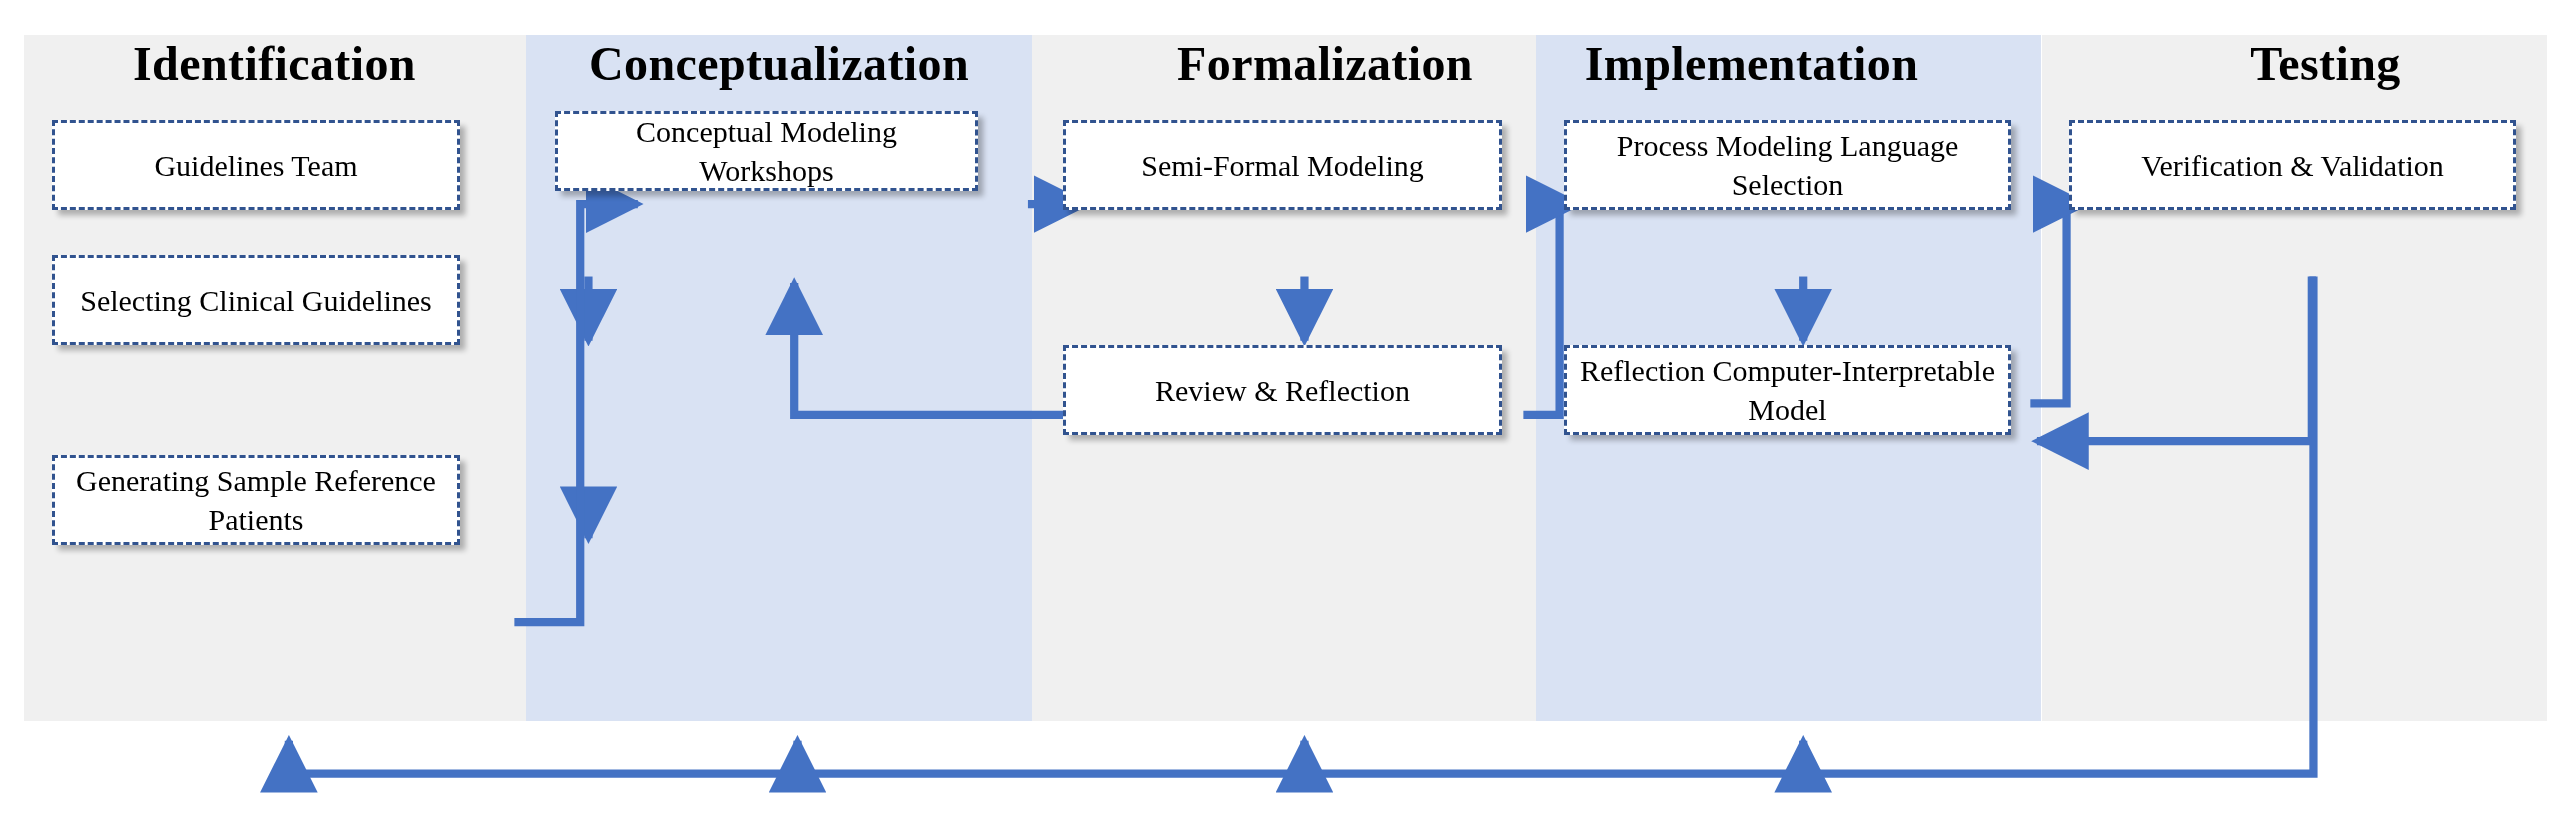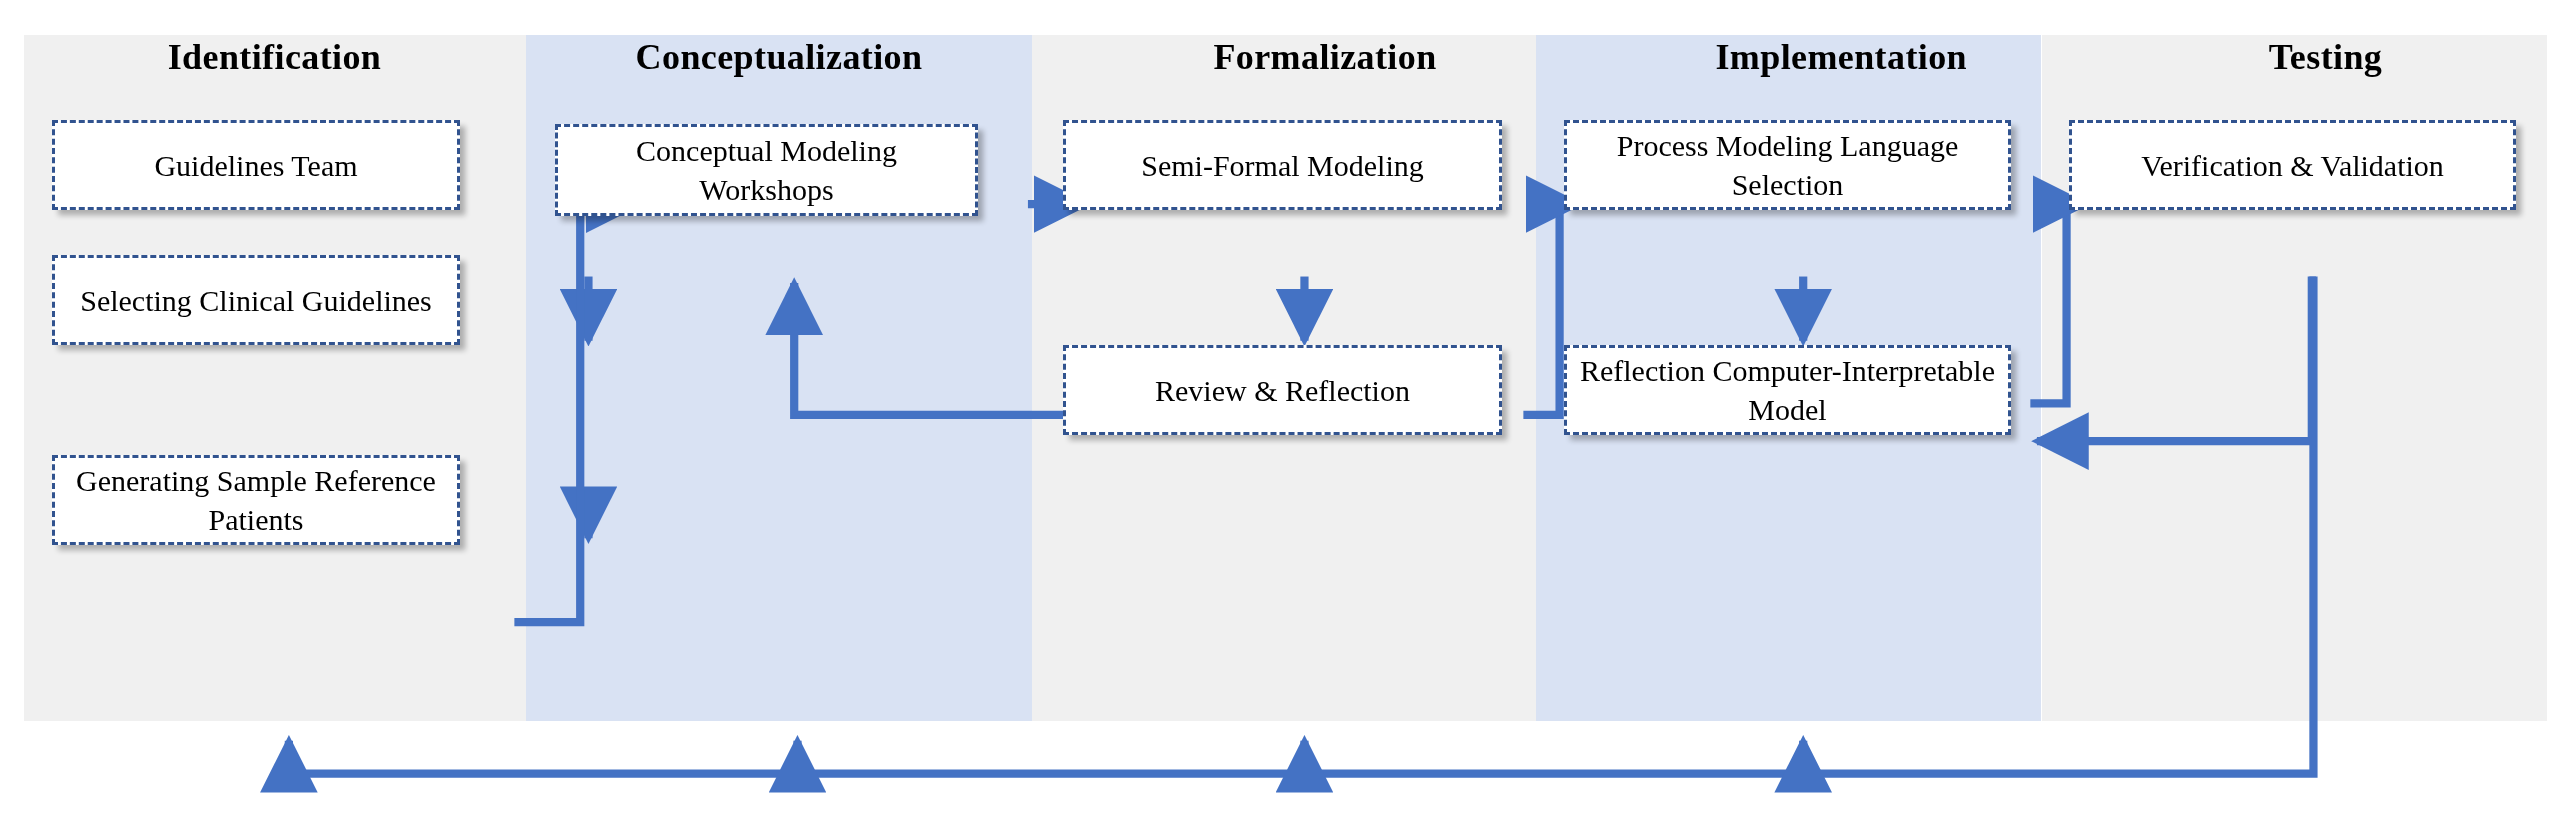--- a/index.html
+++ b/index.html
@@ -20,21 +20,21 @@
     top: 35px;
     height: 686px;
   }
   .band-gray  { background: #f0f0f0; }
   .band-blue  { background: #d9e2f3; }
 
   .phase-title {
     position: absolute;
     top: 38px;
     text-align: center;
-    font-size: 36px;
+    font-size: 48px;
     font-weight: bold;
     color: #000000;
     letter-spacing: 0.4px;
     line-height: 1.1;
     white-space: nowrap;
   }
 
   .node {
     position: absolute;
     box-sizing: border-box;
@@ -67,21 +67,21 @@
 
   <div class="phase-band band-gray" style="left:23.5px;  width:502px;"></div>
   <div class="phase-band band-blue" style="left:526px; width:506px;"></div>
   <div class="phase-band band-gray" style="left:1032px;width:504px;"></div>
   <div class="phase-band band-blue" style="left:1536px;width:505px;"></div>
   <div class="phase-band band-gray" style="left:2042px;width:505px;"></div>
 
   <div class="phase-title" style="left:23.5px;  width:502px;">Identification</div>
   <div class="phase-title" style="left:526px; width:506px;">Conceptualization</div>
   <div class="phase-title" style="left:1032px;width:504px;margin-left:41px;">Formalization</div>
-  <div class="phase-title" style="left:1536px;width:431px;text-align:right;">Implementation</div>
+  <div class="phase-title" style="left:1536px;width:431px;">Implementation</div>
   <div class="phase-title" style="left:2042px;width:505px;padding-left:31px;">Testing</div>
 
   <svg class="wires" viewBox="0 0 1550 500">
     <defs>
       <marker id="ah" viewBox="0 0 10 10" refX="9" refY="5" markerWidth="7" markerHeight="7" orient="auto-start-reverse">
         <path d="M 0 0 L 10 5 L 0 10 z" fill="#4472c4"></path>
       </marker>
       <marker id="ahs" viewBox="0 0 10 10" refX="9" refY="5" markerWidth="6" markerHeight="6" orient="auto-start-reverse">
         <path d="M 0 0 L 10 5 L 0 10 z" fill="#4472c4"></path>
       </marker>
@@ -115,21 +115,21 @@
       <path d="M 1088 470 L 1088 450" marker-end="url(#ah)"></path>
     </g>
   </svg>
 
   <div class="node" style="left:52px;  top:120px; width:408px; height:90px;">Guidelines Team</div>
 
   <div class="node" style="left:52px;  top:255px; width:408px; height:90px;text-align:right;">Selecting Clinical Guidelines</div>
 
   <div class="node" style="left:52px;  top:455px; width:408px; height:90px;">Generating Sample Reference Patients</div>
 
-  <div class="node" style="left:555px; top:124px; width:423px; height:92px;">Conceptual Modeling Workshops</div>
+  <div class="node" style="left:555px; top:111px; width:423px; height:80px;">Conceptual Modeling Workshops</div>
 
   <div class="node" style="left:1063px;top:120px; width:439px; height:90px;">Semi-Formal Modeling</div>
 
   <div class="node" style="left:1063px;top:345px; width:439px; height:90px;">Review &amp; Reflection</div>
 
   <div class="node" style="left:1564px;top:120px; width:447px; height:90px;">Process Modeling Language Selection</div>
 
   <div class="node" style="left:1564px;top:345px; width:447px; height:90px;">Reflection Computer-Interpretable Model</div>
 
   <div class="node" style="left:2069px;top:120px; width:447px; height:90px;">Verification &amp; Validation</div>

